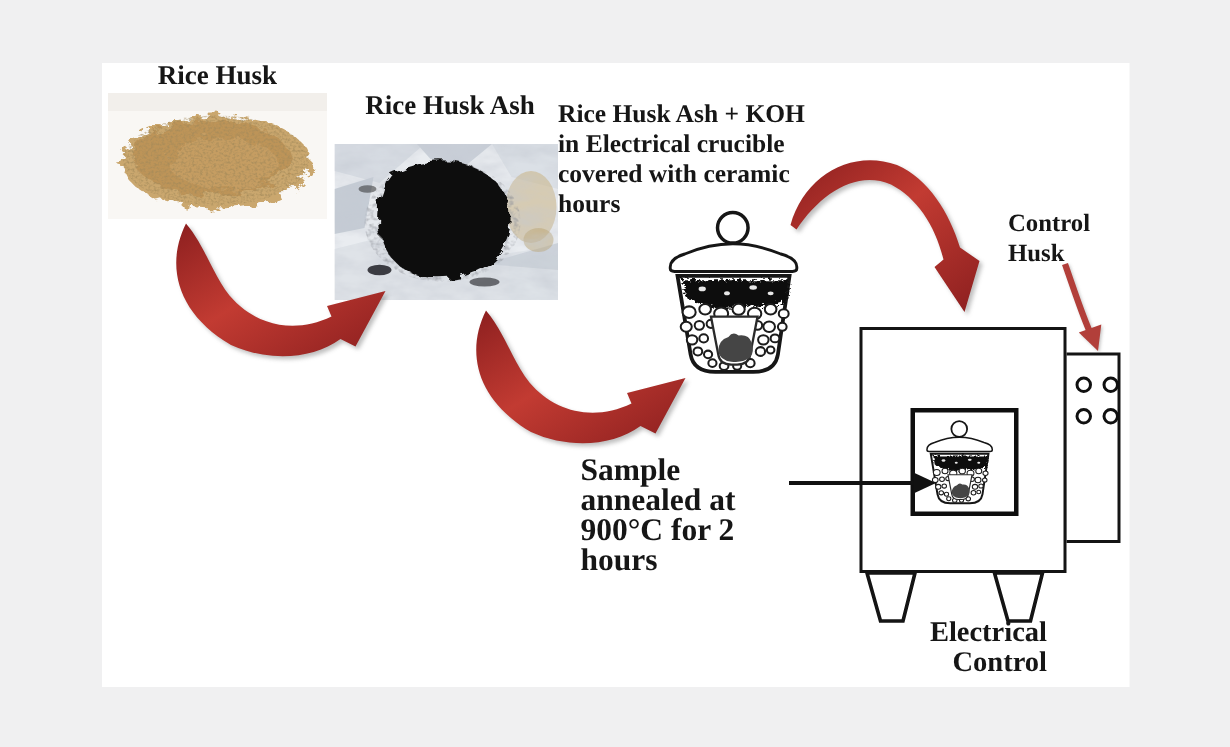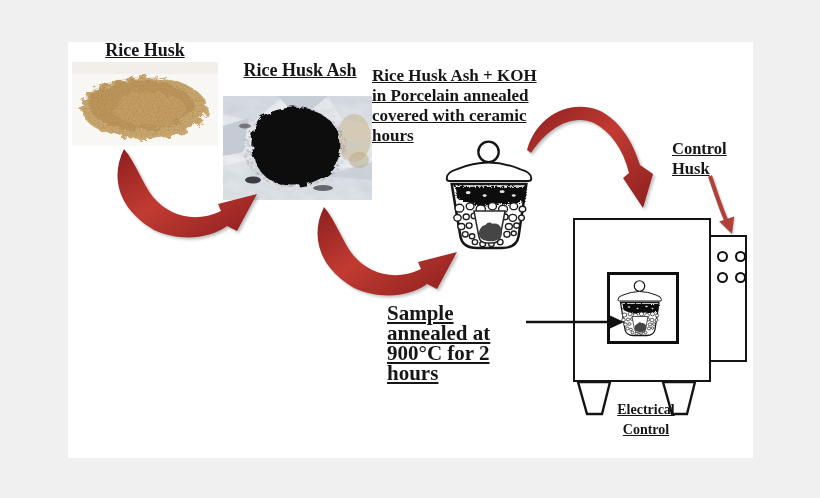--- a/index.html
+++ b/index.html
@@ -3,27 +3,27 @@
 <meta charset="utf-8">
 <style>
   html,body{margin:0;padding:0;}
   .stage{
     position:relative;width:820px;height:498px;
     background:#f0f0f1;overflow:hidden;
     font-family:"Liberation Serif","DejaVu Serif",serif;
     color:#161616;
   }
   .paper{position:absolute;left:68px;top:42px;width:685px;height:416px;background:#ffffff;z-index:0;}
-  .label{position:absolute;font-weight:600;z-index:8;text-decoration:underline;}
+  .label{position:absolute;font-weight:600;z-index:8;}
   .lbl-husk{left:80px;top:40px;width:130px;text-align:center;font-size:18px;line-height:20px;}
   .lbl-ash{left:230px;top:60px;width:140px;text-align:center;font-size:18px;line-height:20px;}
   .cap-crucible{left:372px;top:66px;width:186px;font-size:17px;line-height:20px;}
   .lbl-control{left:672px;top:139px;width:84px;text-align:left;font-size:16.5px;line-height:19.5px;}
   .lbl-anneal{left:387px;top:303px;width:152px;text-align:left;font-size:21px;line-height:20px;}
-  .lbl-furnace{left:594px;top:400px;width:104px;text-align:center;font-size:14px;line-height:19.5px;}
+  .lbl-furnace{left:594px;top:412px;width:104px;text-align:right;font-size:19px;line-height:19.5px;}
 
   .photo{position:absolute;z-index:1;}
   .photo-husk{left:72px;top:62px;width:146px;height:84px;}
   .photo-ash{left:223px;top:96px;width:149px;height:104px;}
 
   .red-arrow{position:absolute;z-index:2;filter:drop-shadow(2px 2.5px 1.5px rgba(70,70,70,0.35));}
   .arrow1{left:114px;top:147px;width:150px;height:102px;}
   .arrow2{left:314px;top:205px;width:150px;height:102px;}
   .arrow3{left:523px;top:97px;width:140px;height:125px;}
   .arrow-cp{left:705px;top:173px;width:34px;height:64px;filter:drop-shadow(1px 1.5px 1px rgba(70,70,70,0.3));}
@@ -164,21 +164,21 @@
       <path d="M38,20 Q70,4 98,18 Q120,30 117,56 Q112,80 84,88 Q54,94 38,76 Q26,62 29,42 Q31,28 38,20 Z" fill="#0b0b0b"></path>
     </g>
     <ellipse cx="30" cy="84" rx="8" ry="3.5" fill="#14141a" opacity="0.8"></ellipse>
     <ellipse cx="100" cy="92" rx="10" ry="3" fill="#1a1a20" opacity="0.6"></ellipse>
     <ellipse cx="22" cy="30" rx="6" ry="2.5" fill="#222" opacity="0.5"></ellipse>
   </svg>
   <div class="label lbl-ash">Rice Husk Ash</div>
 
   <div class="label cap-crucible">
     <div>Rice Husk Ash + KOH</div>
-    <div>in Porcelain annealed</div>
+    <div>in Electrical crucible</div>
     <div>covered with ceramic</div>
     <div>hours</div>
   </div>
 
   <svg class="cruc-big" viewBox="0 0 100 118">
     <use href="#cruc" xlink:href="#cruc"></use>
   </svg>
 
   <svg class="red-arrow arrow1" viewBox="0 0 150 102">
     <path d="M10,2 C -4,30 4,62 40,83 C 64,94 94,93 113,79 L 123,84 L 143,47 L 104,57 L 107,64 C 82,76 56,70 39,50 C 28,36 22,16 10,2 Z" fill="url(#redg)"></path>

